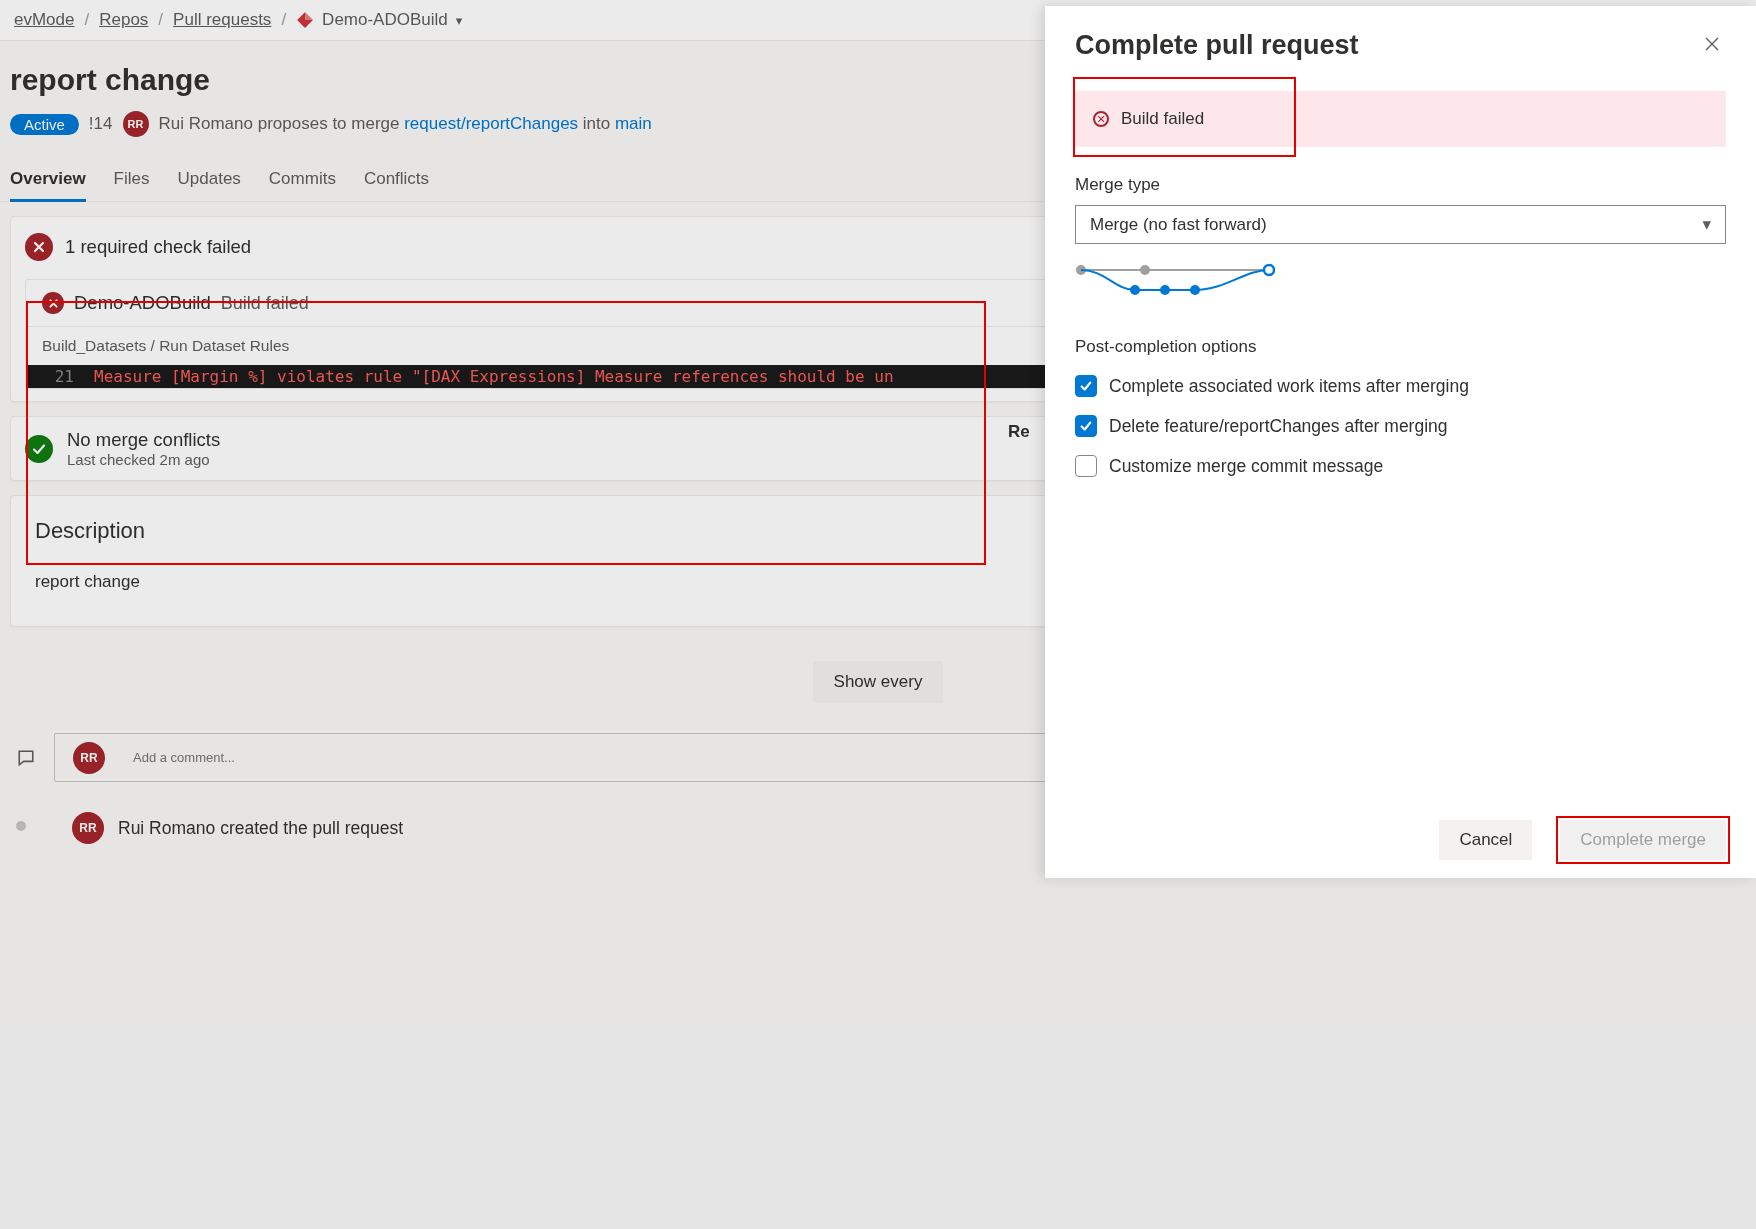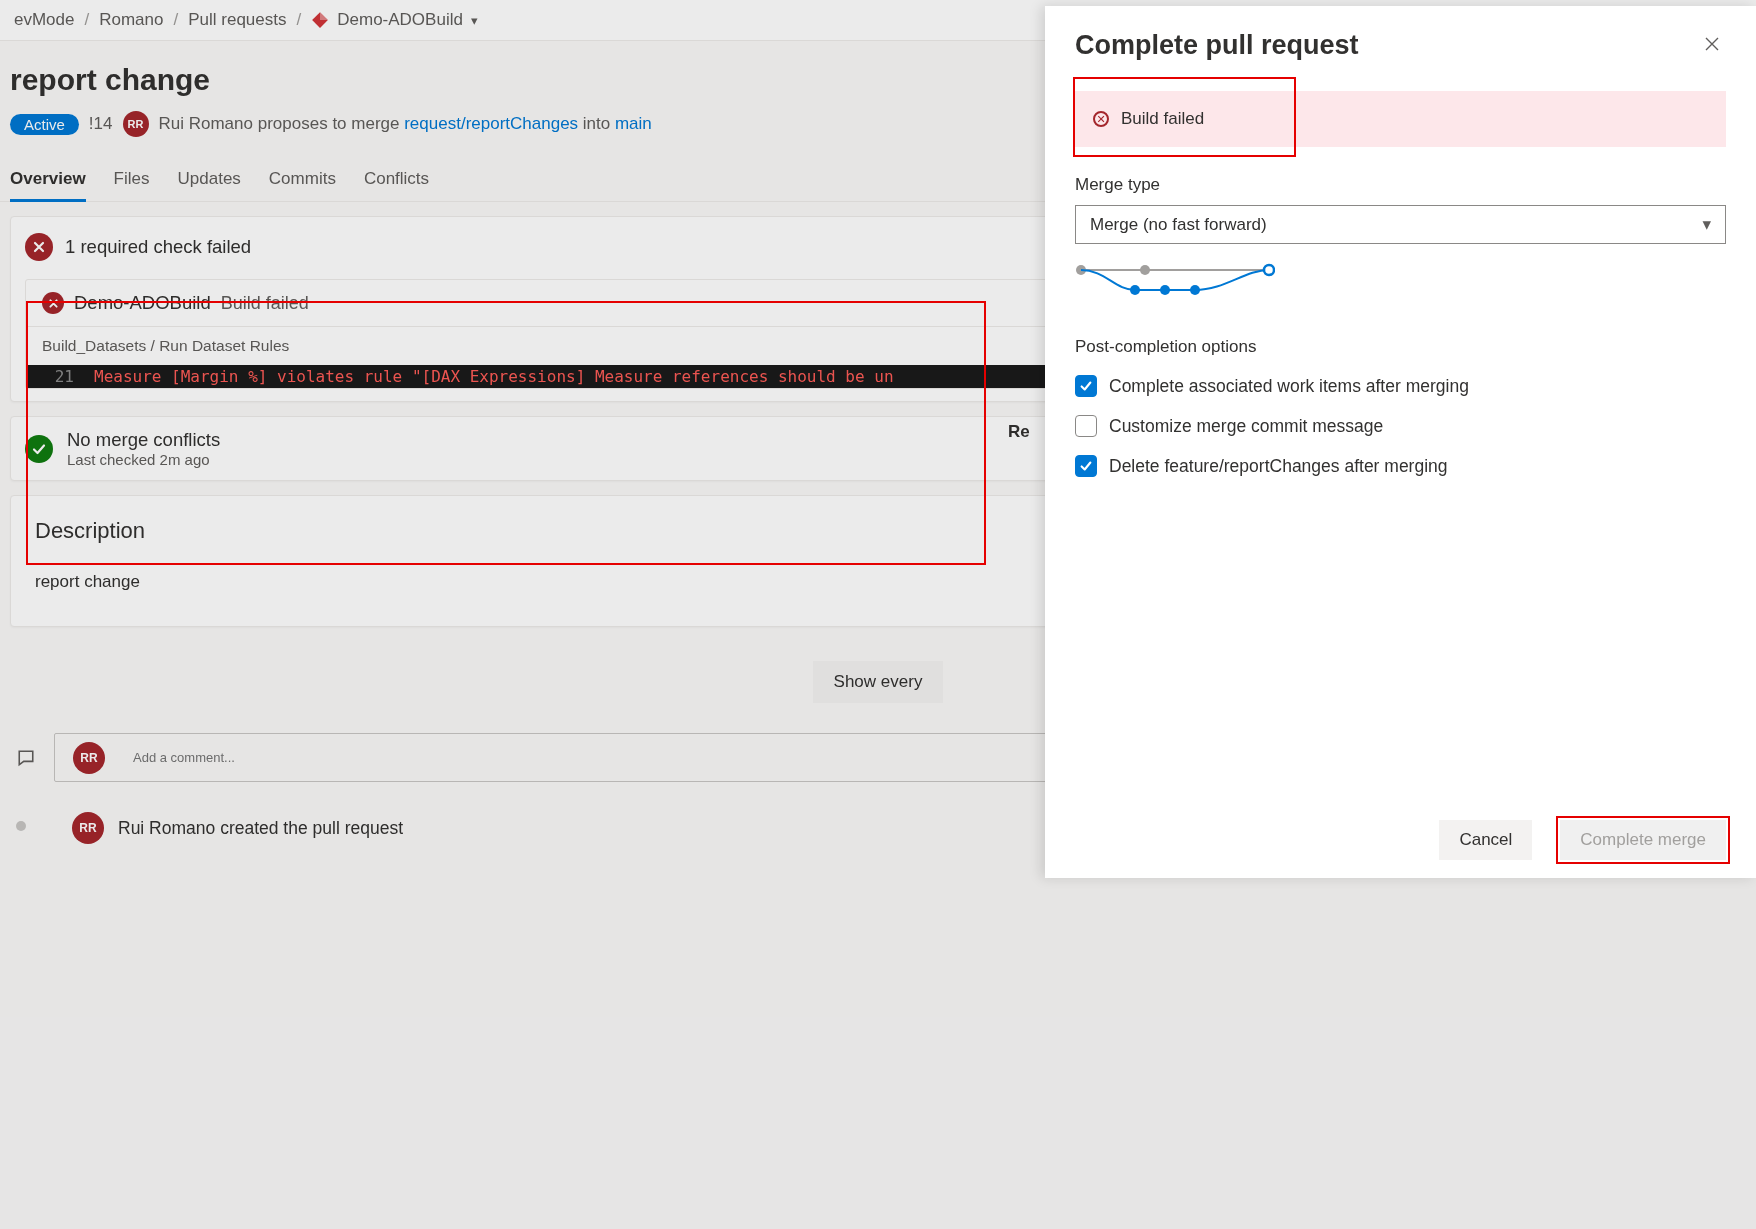--- a/index.html
+++ b/index.html
@@ -30,21 +30,21 @@
     display: flex;
     align-items: center;
     gap: 10px;
     padding: 10px 14px;
     background: #fff;
     border-bottom: 1px solid #edebe9;
     font-size: 17px;
     color: #605e5c;
   }
   .breadcrumbs .sep { color: #a19f9d; }
-  .breadcrumbs .crumb { color: #605e5c; }
+  .breadcrumbs .crumb { color: #605e5c; text-decoration: underline; }
   .breadcrumbs .current { display: flex; align-items: center; gap: 8px; }
   .diamond-icon {
     width: 18px; height: 18px; flex-shrink:0;
     display:inline-block;
   }
   .diamond-icon svg { width:18px; height:18px; }
   .chev { color:#605e5c; font-size:13px; }
 
   
   .pr-header {
@@ -319,21 +319,21 @@
   }
 </style>
 </head>
 <body>
 
 <div class="main-bg">
 
   <div class="breadcrumbs">
     <span class="crumb">evMode</span>
     <span class="sep">/</span>
-    <span class="crumb">Romano</span>
+    <span class="crumb">Repos</span>
     <span class="sep">/</span>
     <span class="crumb">Pull requests</span>
     <span class="sep">/</span>
     <span class="current">
       <span class="diamond-icon">
         <svg viewBox="0 0 16 16">
             <polygon points="8,1 15,8 8,15 1,8" fill="#d13438"></polygon>
             <polygon points="8,1 15,8 8,8" fill="#ffffff" opacity="0.4"></polygon>
           </svg>
       </span>
@@ -481,30 +481,30 @@
 
   <div class="cb-row">
     <div class="cb checked">
       <svg width="14" height="14" viewBox="0 0 16 16">
           <path d="M3 8.5 L6.5 12 L13 4" stroke="#fff" stroke-width="2.4" fill="none" stroke-linecap="round" stroke-linejoin="round"></path>
         </svg>
     </div>
     <span>Complete associated work items after merging</span>
   </div>
   <div class="cb-row">
-    <div class="cb"></div>
-    <span>Customize merge commit message</span>
-  </div>
-  <div class="cb-row">
     <div class="cb checked">
       <svg width="14" height="14" viewBox="0 0 16 16">
           <path d="M3 8.5 L6.5 12 L13 4" stroke="#fff" stroke-width="2.4" fill="none" stroke-linecap="round" stroke-linejoin="round"></path>
         </svg>
     </div>
     <span>Delete feature/reportChanges after merging</span>
+  </div>
+  <div class="cb-row">
+    <div class="cb"></div>
+    <span>Customize merge commit message</span>
   </div>
 
   <div class="panel-footer">
     <button class="btn btn-secondary">Cancel</button>
     <div style="position:relative;">
       <div class="redbox" style="left:-4px; top:-4px; right:-4px; bottom:-4px; width:auto; height:auto;"></div>
       <button class="btn btn-disabled">Complete merge</button>
     </div>
   </div>
 </div>

